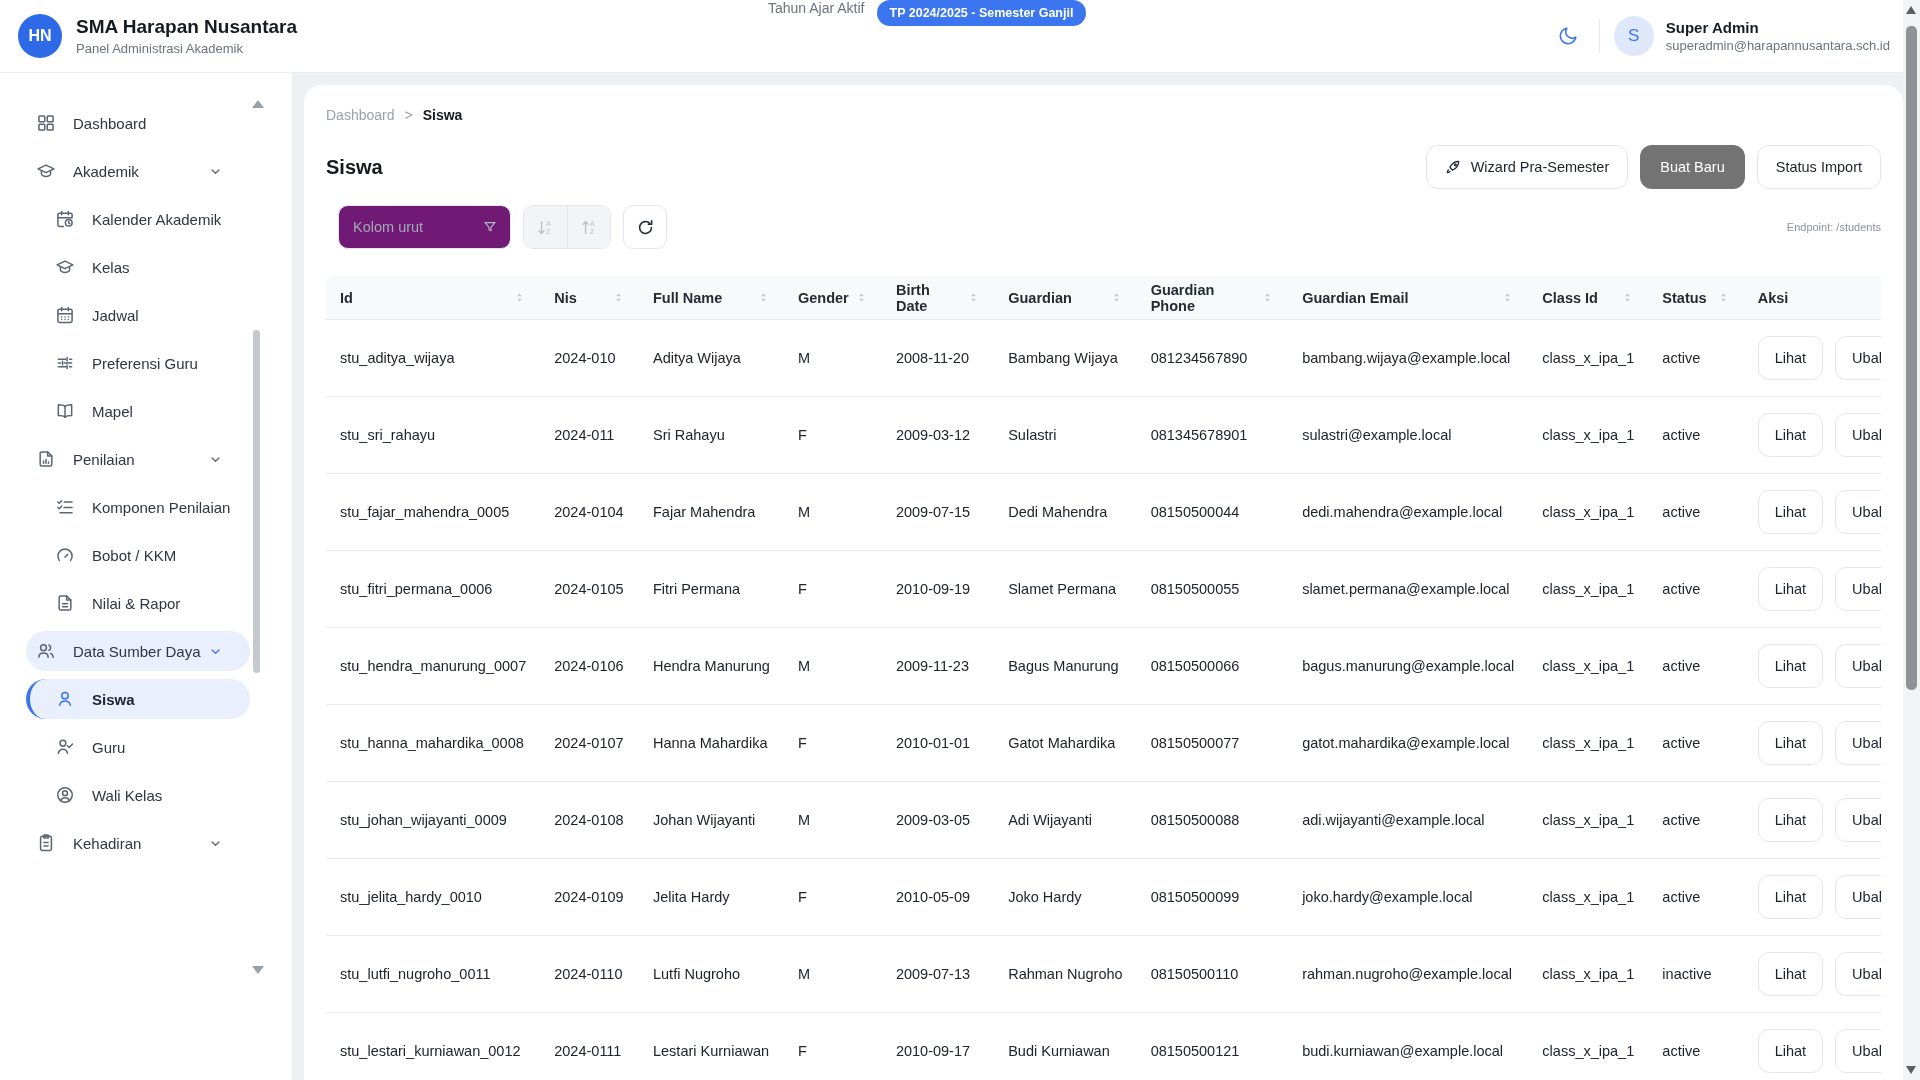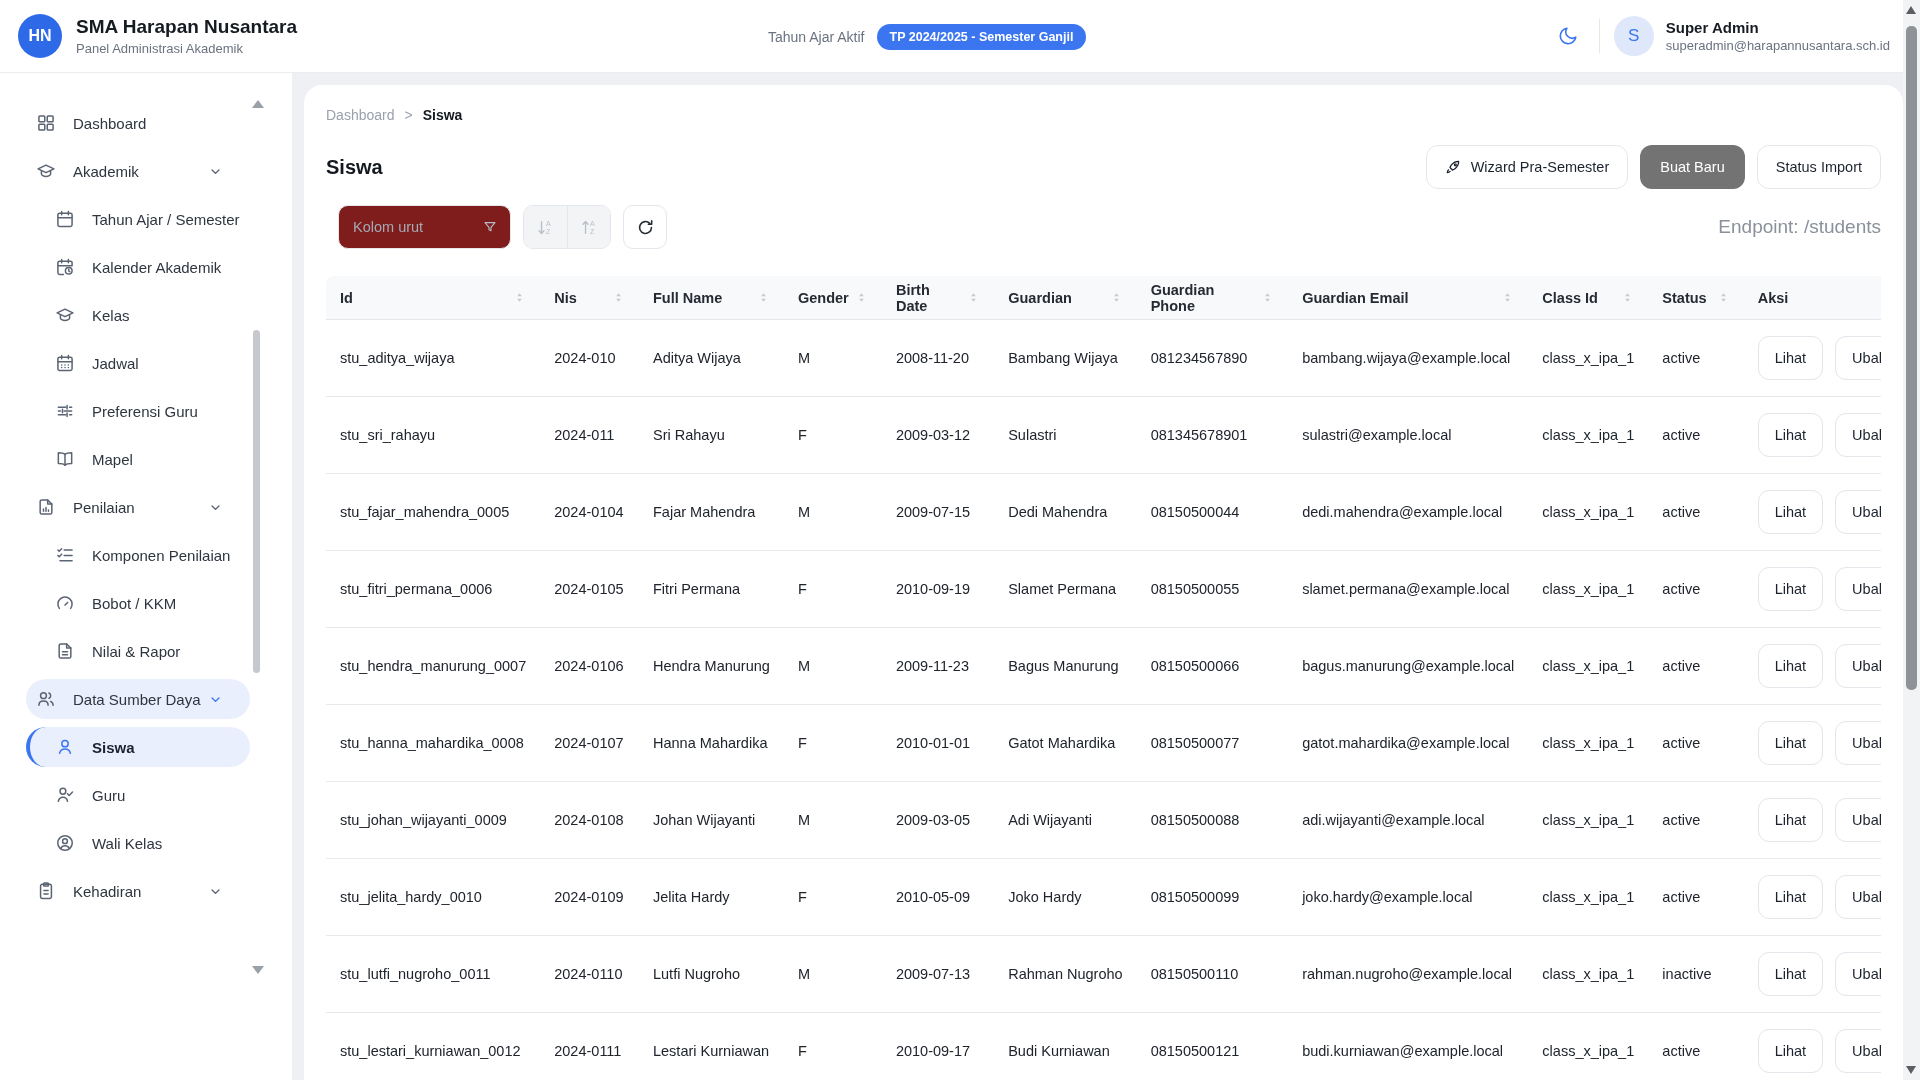--- a/index.html
+++ b/index.html
@@ -7,21 +7,21 @@
 
   .icon { display:inline-flex; align-items:center; justify-content:center; }
   .icon svg { width:20px; height:20px; display:block; }
 
   
   .app-header { position:fixed; top:0; left:0; width:1920px; height:73px; background:#fff; border-bottom:1px solid #ebedf0; display:flex; align-items:center; padding:0 20px 0 18px; z-index:30; }
   .logo-circle { width:44px; height:44px; border-radius:50%; background:#2e6ae8; color:#fff; font-weight:700; font-size:16px; display:flex; align-items:center; justify-content:center; }
   .brand-block { margin-left:14px; }
   .brand-title { font-size:19px; font-weight:700; color:#161b22; }
   .brand-sub { font-size:13px; color:#6b7280; margin-top:3px; }
-  .header-center { position:absolute; left:768px; top:0; height:73px; display:flex; align-items:center; gap:12px; }
+  .header-center { position:absolute; left:768px; top:0; height:73px; display:flex; align-items:flex-start; gap:12px; }
   .active-year-label { font-size:14px; color:#6b7280; }
   .year-badge { background:#3b76f0; color:#fff; font-size:12.5px; font-weight:700; padding:6px 13px; border-radius:999px; white-space:nowrap; }
   .header-right { margin-left:auto; display:flex; align-items:center; gap:14px; padding-right:10px; }
   .moon-btn { background:none; border:none; color:#3b76f0; width:34px; height:34px; display:flex; align-items:center; justify-content:center; cursor:pointer; }
   .moon-btn svg { width:22px; height:22px; }
   .v-divider { width:1px; height:34px; background:#e5e7eb; }
   .user-chip { display:flex; align-items:center; gap:12px; cursor:pointer; }
   .user-avatar { width:40px; height:40px; border-radius:50%; background:#dfe7fb; color:#3b76f0; font-size:17px; display:flex; align-items:center; justify-content:center; }
   .user-name { font-size:15px; font-weight:700; color:#171c24; }
   .user-email { font-size:13px; color:#6b7280; margin-top:2px; }
@@ -59,30 +59,30 @@
   .btn-outline .icon svg { width:17px; height:17px; }
   .btn-primary { background:#737373; border:none; color:#fff; padding:0 20px; }
 
   
   .toolbar { display:flex; align-items:center; margin-top:16px; }
   .search-group { display:flex; }
   .search-input { width:218px; height:44px; border:1px solid #e3e6eb; border-right:none; border-radius:10px 0 0 10px; padding:0 14px; font-size:14.5px; color:#1d232e; outline:none; font-family:inherit; }
   .search-input::placeholder { color:#a3aab4; }
   .search-btn { width:45px; height:44px; background:#3b76f0; border:none; border-radius:0 10px 10px 0; color:#fff; display:flex; align-items:center; justify-content:center; cursor:pointer; }
   .search-btn svg { width:18px; height:18px; }
-  .select-box { margin-left:12px; width:173px; height:44px; border:1px solid #e3e6eb; border-radius:10px; display:flex; align-items:center; padding:0 12px 0 14px; color:#a3aab4; font-size:14.5px; background:#7f1d1d; cursor:pointer; }
+  .select-box { margin-left:12px; width:173px; height:44px; border:1px solid #e3e6eb; border-radius:10px; display:flex; align-items:center; padding:0 12px 0 14px; color:#a3aab4; font-size:14.5px; background:#701a75; cursor:pointer; }
   .select-box .icon { margin-left:auto; color:#b6bcc6; }
   .select-box .icon svg { width:16px; height:16px; }
   .sort-group { margin-left:12px; display:flex; border:1px solid #e3e6eb; border-radius:10px; overflow:hidden; }
   .sort-btn { width:43px; height:42px; display:flex; align-items:center; justify-content:center; color:#b9bfc9; background:#f3f4f6; border:none; cursor:pointer; }
   .sort-btn + .sort-btn { border-left:1px solid #e3e6eb; }
   .sort-btn svg { width:19px; height:19px; }
   .refresh-btn { margin-left:12px; width:44px; height:44px; border:1px solid #e3e6eb; border-radius:10px; background:#fff; color:#262c35; display:flex; align-items:center; justify-content:center; cursor:pointer; }
   .refresh-btn svg { width:19px; height:19px; }
-  .endpoint-label { margin-left:auto; font-size:19px; color:#8b919b; }
+  .endpoint-label { margin-left:auto; font-size:11px; color:#8b919b; }
 
   
   .table-wrap { margin-top:27px; overflow:hidden; width:100%; }
   table { border-collapse:separate; border-spacing:0; table-layout:fixed; min-width:1620px; }
   thead th { background:#f8f9fb; font-size:14.5px; font-weight:700; color:#262b33; text-align:left; padding:0 14px; height:44px; border-bottom:1px solid #e5e7eb; }
   thead th:first-child { border-radius:8px 0 0 0; }
   .th-inner { display:flex; align-items:center; justify-content:space-between; gap:6px; }
   .sort-arrows { color:#c6cad1; }
   .sort-arrows svg { width:13px; height:13px; }
   tbody td { font-size:14.5px; color:#20252d; padding:0 14px; height:77px; border-bottom:1px solid #e7e9ed; white-space:nowrap; overflow:hidden; }
@@ -151,29 +151,20 @@
             <path d="M2.5 9.5 12 5l9.5 4.5L12 14 2.5 9.5z"></path>
             <path d="M6.5 11.7v4c0 1.3 2.5 2.8 5.5 2.8s5.5-1.5 5.5-2.8v-4"></path>
           </svg>
         </span>
         <span class="side-label">Akademik</span>
         <span class="icon chev">
           <svg viewBox="0 0 24 24" fill="none" stroke="currentColor" stroke-width="2.2" stroke-linecap="round" stroke-linejoin="round">
             <path d="M6.5 9.5 12 15l5.5-5.5"></path>
           </svg>
         </span>
-      </div>
-      <div class="side-item sub">
-        <span class="icon">
-          <svg viewBox="0 0 24 24" fill="none" stroke="currentColor" stroke-width="1.8" stroke-linecap="round" stroke-linejoin="round">
-            <rect x="3.5" y="5" width="17" height="16" rx="2"></rect>
-            <path d="M8 3v4M16 3v4M3.5 10.5h17"></path>
-          </svg>
-        </span>
-        <span class="side-label">Tahun Ajar / Semester</span>
       </div>
       <div class="side-item sub">
         <span class="icon">
           <svg viewBox="0 0 24 24" fill="none" stroke="currentColor" stroke-width="1.8" stroke-linecap="round" stroke-linejoin="round">
             <path d="M20.5 9.5V7a2 2 0 0 0-2-2h-13a2 2 0 0 0-2 2v12a2 2 0 0 0 2 2h4.5"></path>
             <path d="M8 3v4M16 3v4M3.5 10.5h17"></path>
             <circle cx="16.5" cy="16.5" r="4"></circle>
             <path d="M16.5 14.8v1.9l1.3 1"></path>
           </svg>
         </span>

